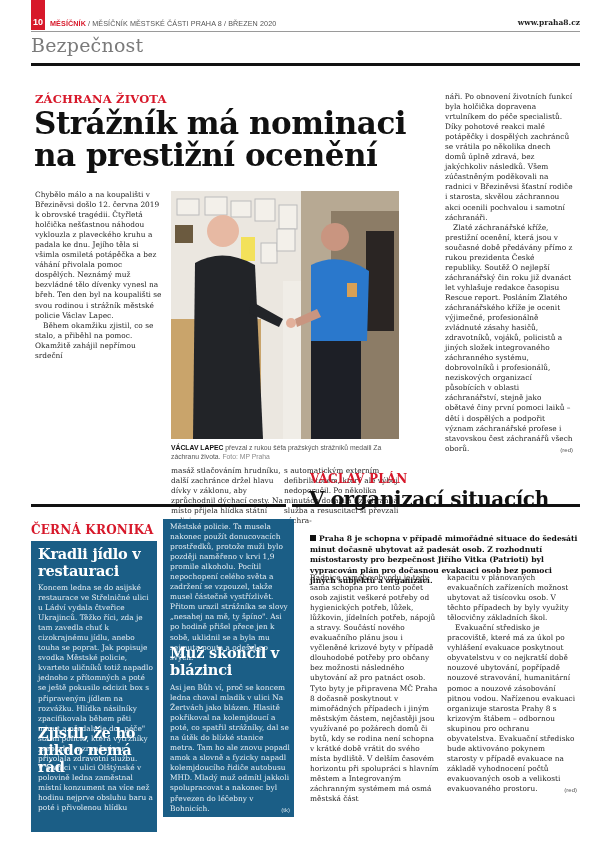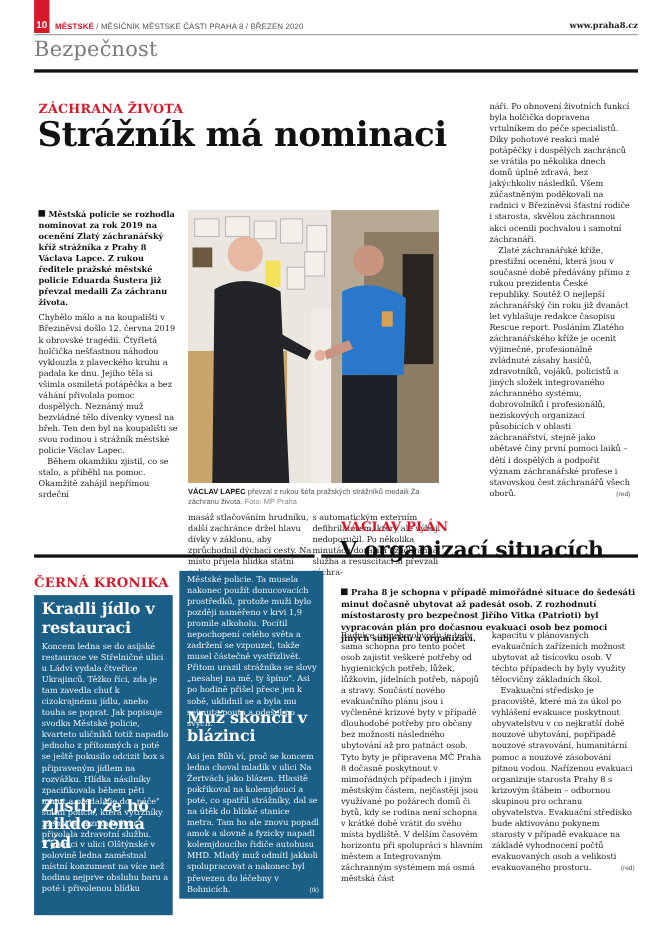--- a/index.html
+++ b/index.html
@@ -35,33 +35,33 @@
   .bluebox { position: absolute; background: #1b5e86; }
   .box-head { position: absolute; font-family: "DejaVu Serif", serif; font-weight: bold; color: #fff; font-size: 14.5px; line-height: 17px; letter-spacing: -0.2px; }
   .box-txt { position: absolute; font-family: "DejaVu Serif", serif; font-size: 7.4px; line-height: 10.05px; color: #eaf1f6; }
   .box-txt .sig { color: #cfe0ea; }
 </style>
 </head>
 <body>
 
 <div class="page-tab"></div>
 <div class="page-num">10</div>
-<div class="mast"><span class="brand">MĚSTSKÉ</span><span> / MĚSÍČNÍK MĚSTSKÉ ČÁSTI PRAHA 8 / BŘEZEN 2020</span></div>
+<div class="mast"><span class="brand">MĚSÍČNÍK</span><span> / MĚSÍČNÍK MĚSTSKÉ ČÁSTI PRAHA 8 / BŘEZEN 2020</span></div>
 <div class="site-url">www.praha8.cz</div>
 <div class="mast-rule"></div>
 <div class="section-title">Bezpečnost</div>
 <div class="section-rule"></div>
 
 <div class="kicker" style="left:35px; top:92px;">ZÁCHRANA ŽIVOTA</div>
 <div class="headline" style="left:34px; top:108px; font-size:31px;">
   <div>Strážník má nominaci</div>
+  <div>na prestižní ocenění</div>
 </div>
 
 <div class="txt" style="left:35px; top:190px; width:128px;">
-  <p class="lead" style="margin-bottom:4px;"><span class="sq"></span><span>Městská policie se rozhodla nominovat za rok 2019 na ocenění Zlatý záchranářský kříž strážníka z Prahy 8 Václava Lapce. Z rukou ředitele pražské městské policie Eduarda Šustera již převzal medaili Za záchranu života.</span></p>
   <p>Chybělo málo a na koupališti v Březiněvsi došlo 12. června 2019 k obrovské tragédii. Čtyřletá holčička nešťastnou náhodou vyklouzla z plaveckého kruhu a padala ke dnu. Jejího těla si všimla osmiletá potápěčka a bez váhání přivolala pomoc dospělých. Neznámý muž bezvládné tělo dívenky vynesl na břeh. Ten den byl na koupališti se svou rodinou i strážník městské policie Václav Lapec.</p>
   <p class="indent">Během okamžiku zjistil, co se stalo, a přiběhl na pomoc. Okamžitě zahájil nepřímou srdeční</p>
 </div>
 
 <div class="photo">
   <svg width="228" height="248" viewBox="0 0 228 248">
     <rect x="0" y="0" width="228" height="248" fill="#e2ddd3"></rect>
     <rect x="0" y="0" width="130" height="248" fill="#ebe7e0"></rect>
     <rect x="130" y="0" width="98" height="248" fill="#b7a993"></rect>
     <rect x="160" y="20" width="68" height="228" fill="#8c7c66"></rect>

